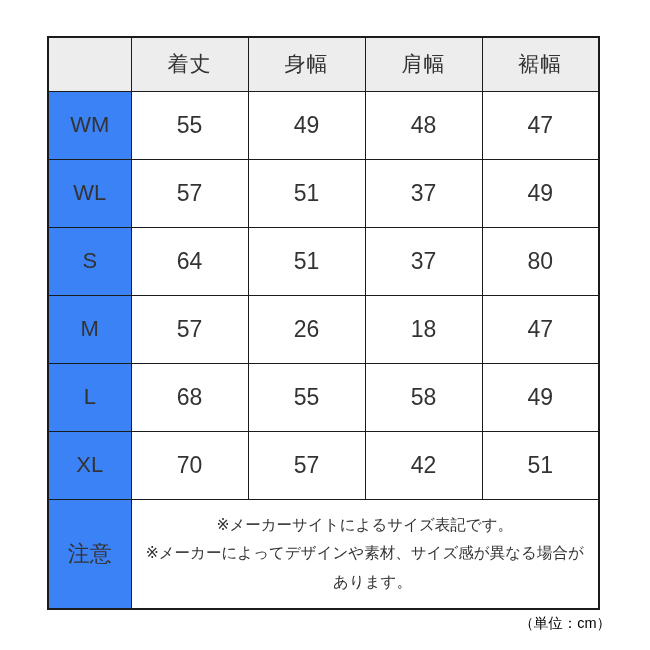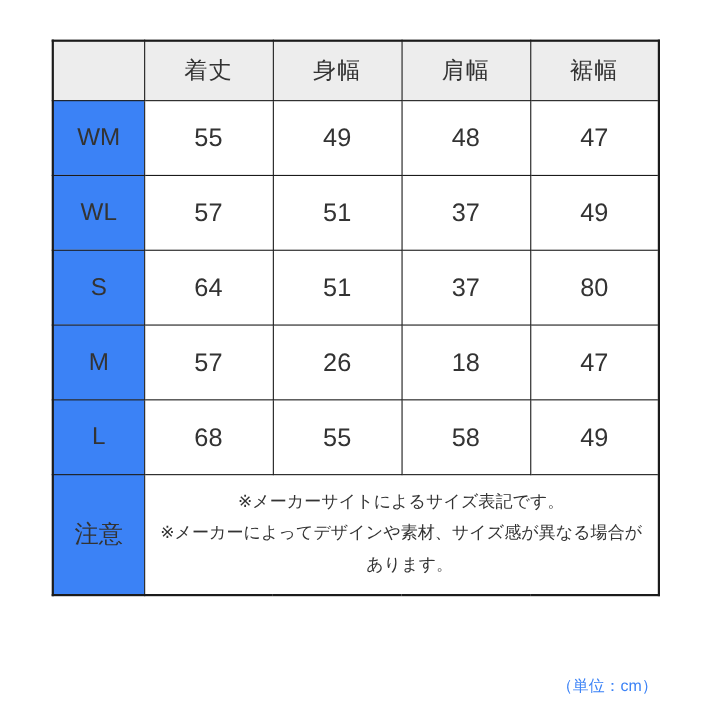--- a/index.html
+++ b/index.html
@@ -57,25 +57,25 @@
     background: #ffffff;
     padding: 14px 14px 14px 18px;
     font-size: 15.5px;
     line-height: 1.85;
   }
   .note-line { white-space: nowrap; }
   .note-line.indent { padding-left: 1em; }
   .unit-caption {
     position: absolute;
     top: 614px;
-    left: 47px;
+    left: 60px;
     width: 551px;
     text-align: right;
     font-size: 14.5px;
-    color: #3b82f6;
+    color: #000000;
   }
 </style>
 </head>
 <body>
 
 <div class="page">
 
   <table class="size-chart">
     <colgroup>
       <col class="c-label">
@@ -122,20 +122,27 @@
         <td class="value-cell">18</td>
         <td class="value-cell">47</td>
       </tr>
       <tr class="data-row">
         <th class="row-label">L</th>
         <td class="value-cell">68</td>
         <td class="value-cell">55</td>
         <td class="value-cell">58</td>
         <td class="value-cell">49</td>
       </tr>
+      <tr class="data-row">
+        <th class="row-label">XL</th>
+        <td class="value-cell">70</td>
+        <td class="value-cell">57</td>
+        <td class="value-cell">42</td>
+        <td class="value-cell">51</td>
+      </tr>
       <tr class="note-row">
         <th class="row-label">注意</th>
         <td class="note-cell" colspan="4">
           <div class="note-line">※メーカーサイトによるサイズ表記です。</div>
           <div class="note-line">※メーカーによってデザインや素材、サイズ感が異なる場合が</div>
           <div class="note-line indent">あります。</div>
         </td>
       </tr>
     </tbody>
   </table>

